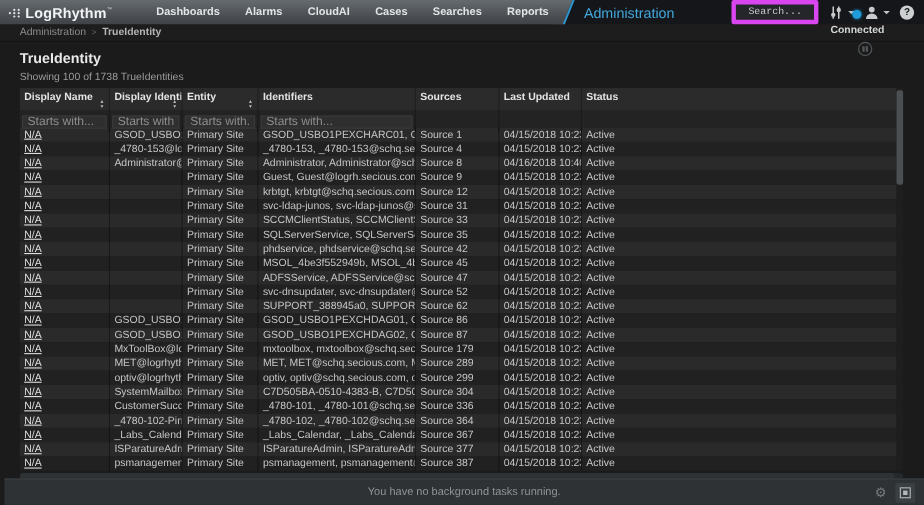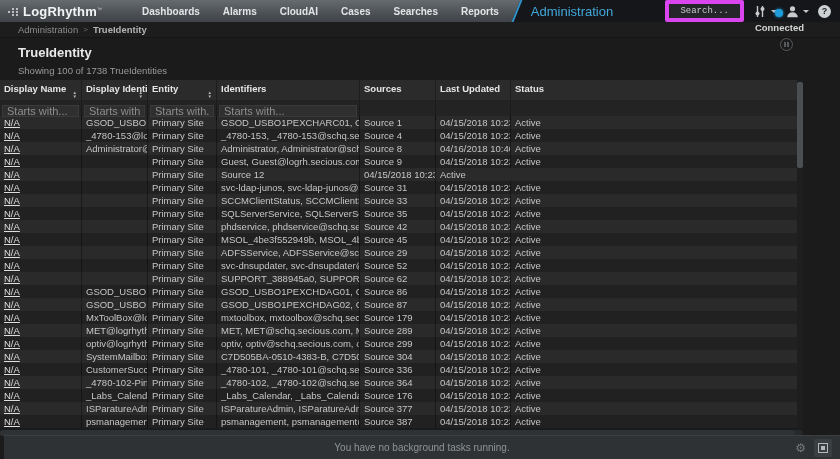--- a/index.html
+++ b/index.html
@@ -62,21 +62,21 @@
     width:13px; height:13px; border-radius:50%; border:1px solid #55595b;
     display:flex; align-items:center; justify-content:center; gap:1.5px; margin-left:14px; cursor:pointer;
   }
   .pause-circle i { width:2px; height:5px; background:#55595b; }
 
   
   .page-title { margin:7px 0 0 18px; font-size:13px; font-weight:bold; color:#e9e9e9; }
   .summary { margin:5px 0 4px 18px; font-size:9.5px; color:#9b9b9b; }
 
   
-  .grid-wrap { position:relative; width:803px; }
+  .grid-wrap { position:relative; margin-left:18px; width:803px; }
   .grid { width:797px; }
   .grid-row { display:grid; grid-template-columns:82px 66px 69px 143px 76px 75px 286px; }
   .header-row { background:#2b2b2b; height:20px; }
   .hcell {
     position:relative; padding:3px 4px 0; font-size:9.5px; font-weight:bold; color:#e5e5e5;
     border-right:1px solid #1e1e1e; white-space:nowrap; overflow:hidden; cursor:pointer;
   }
   .hcell:last-child { border-right:none; }
   .sort { position:absolute; right:4px; bottom:1px; display:flex; flex-direction:column; line-height:4px; }
   .sort span { font-size:4.5px; color:#b9b9b9; }
@@ -253,20 +253,21 @@
           <div class="tcell">Primary Site</div>
           <div class="tcell">Guest, Guest@logrh.secious.com</div>
           <div class="tcell">Source 9</div>
           <div class="tcell">04/15/2018 10:23:03 pm</div>
           <div class="tcell">Active</div>
         </div>
         <div class="grid-row trow even">
           <div class="tcell"><span class="link">N/A</span></div>
           <div class="tcell"></div>
           <div class="tcell">Primary Site</div>
+          <div class="tcell">krbtgt, krbtgt@schq.secious.com</div>
           <div class="tcell">Source 12</div>
           <div class="tcell">04/15/2018 10:23:03 pm</div>
           <div class="tcell">Active</div>
         </div>
         <div class="grid-row trow odd">
           <div class="tcell"><span class="link">N/A</span></div>
           <div class="tcell"></div>
           <div class="tcell">Primary Site</div>
           <div class="tcell">svc-ldap-junos, svc-ldap-junos@schq.secious....</div>
           <div class="tcell">Source 31</div>
@@ -307,21 +308,21 @@
           <div class="tcell">MSOL_4be3f552949b, MSOL_4be3f552949b...</div>
           <div class="tcell">Source 45</div>
           <div class="tcell">04/15/2018 10:23:03 pm</div>
           <div class="tcell">Active</div>
         </div>
         <div class="grid-row trow even">
           <div class="tcell"><span class="link">N/A</span></div>
           <div class="tcell"></div>
           <div class="tcell">Primary Site</div>
           <div class="tcell">ADFSService, ADFSService@schq.secious.com</div>
-          <div class="tcell">Source 29</div>
+          <div class="tcell">Source 47</div>
           <div class="tcell">04/15/2018 10:23:03 pm</div>
           <div class="tcell">Active</div>
         </div>
         <div class="grid-row trow odd">
           <div class="tcell"><span class="link">N/A</span></div>
           <div class="tcell"></div>
           <div class="tcell">Primary Site</div>
           <div class="tcell">svc-dnsupdater, svc-dnsupdater@schq.secio...</div>
           <div class="tcell">Source 52</div>
           <div class="tcell">04/15/2018 10:23:03 pm</div>
@@ -406,21 +407,21 @@
           <div class="tcell">_4780-102, _4780-102@schq.secious.com, _...</div>
           <div class="tcell">Source 364</div>
           <div class="tcell">04/15/2018 10:23:03 pm</div>
           <div class="tcell">Active</div>
         </div>
         <div class="grid-row trow odd">
           <div class="tcell"><span class="link">N/A</span></div>
           <div class="tcell">_Labs_Calendar@...</div>
           <div class="tcell">Primary Site</div>
           <div class="tcell">_Labs_Calendar, _Labs_Calendar@schq.seci...</div>
-          <div class="tcell">Source 176</div>
+          <div class="tcell">Source 367</div>
           <div class="tcell">04/15/2018 10:23:03 pm</div>
           <div class="tcell">Active</div>
         </div>
         <div class="grid-row trow even">
           <div class="tcell"><span class="link">N/A</span></div>
           <div class="tcell">ISParatureAdmin...</div>
           <div class="tcell">Primary Site</div>
           <div class="tcell">ISParatureAdmin, ISParatureAdmin@schq.se...</div>
           <div class="tcell">Source 377</div>
           <div class="tcell">04/15/2018 10:23:03 pm</div>

